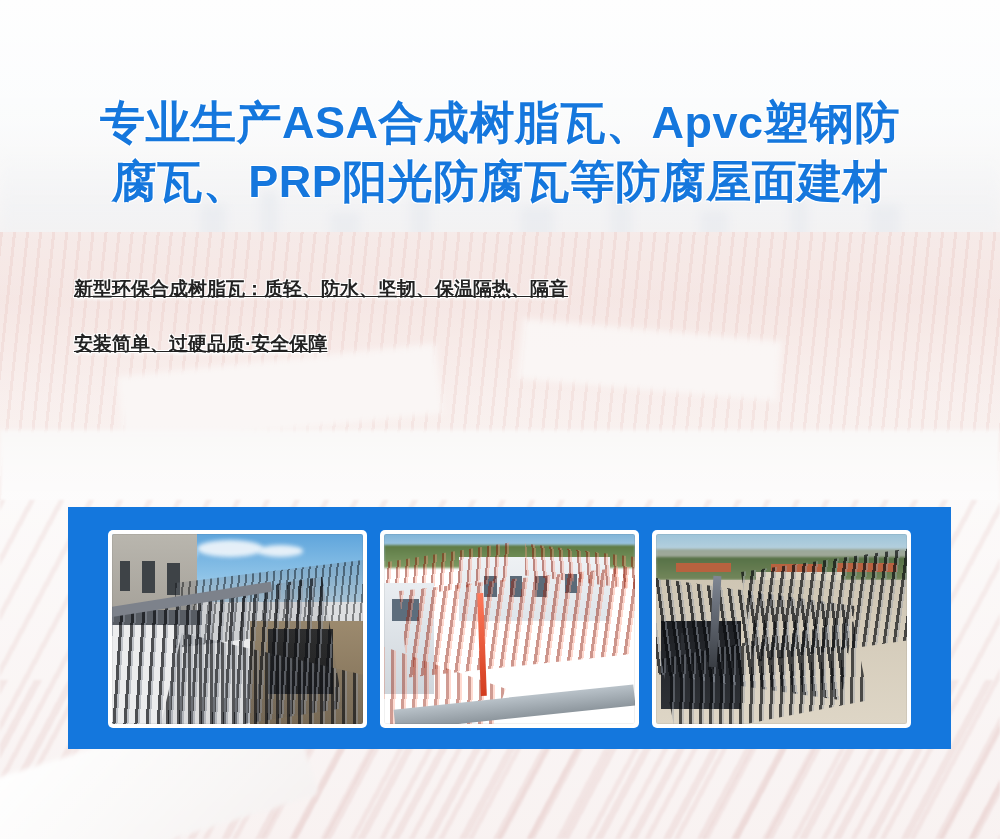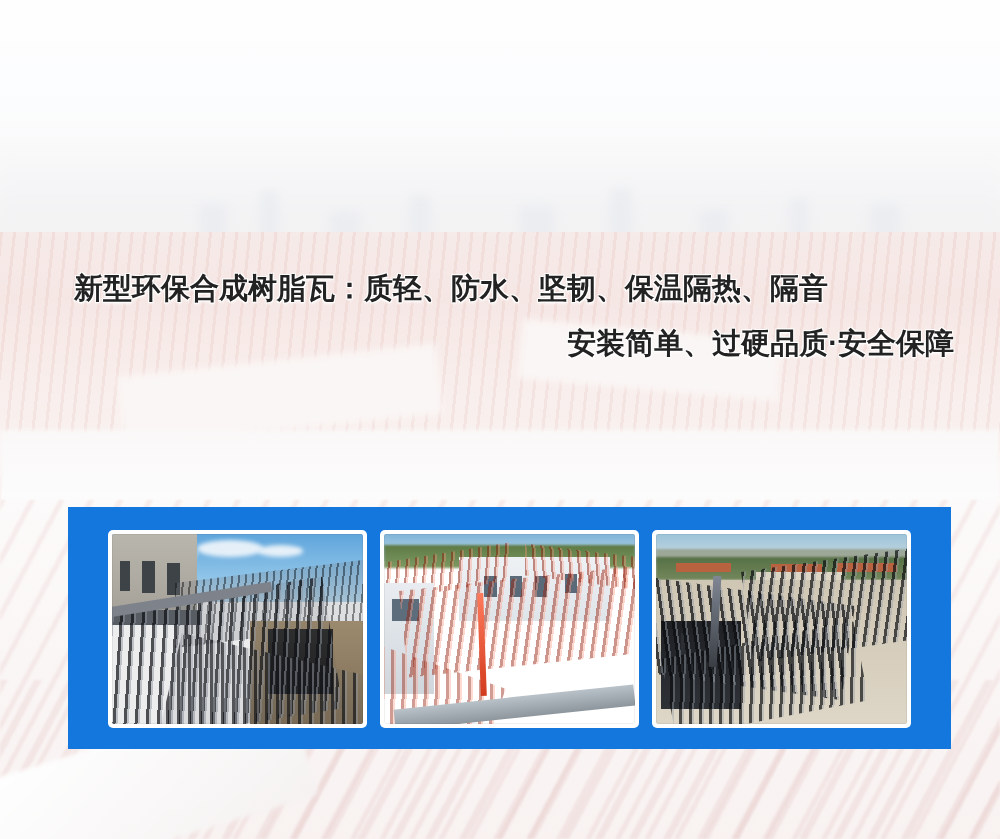--- a/index.html
+++ b/index.html
@@ -118,34 +118,35 @@
       -1px -1px 0 rgba(255,255,255,.9);
     white-space:nowrap;
   }
   .headline .hl{display:block;}
 
   
   .features{
     position:absolute;left:74px;top:274px;width:880px;
   }
   .feat{
-    font-size:29px;
+    font-size:19px;
     line-height:29px;
     font-weight:bold;
     color:#222222;
     margin-bottom:26px;
     white-space:nowrap;
     text-shadow:
        1px 1px 0 rgba(255,255,255,.95),
       -1px 1px 0 rgba(255,255,255,.95),
        1px -1px 0 rgba(255,255,255,.95),
       -1px -1px 0 rgba(255,255,255,.95),
        0 2px 3px rgba(255,255,255,.85);
-  }
-  .feat.last{margin-bottom:0;text-align:right;}
+    text-decoration: underline;
+  }
+  .feat.last{margin-bottom:0;}
 
   
   .gallery{
     position:absolute;
     left:68px;top:507px;
     width:883px;height:242px;
     background:#1477DD;
   }
   .gallery-inner{
     position:absolute;left:40px;top:23px;
@@ -288,20 +289,24 @@
     <div class="bg-white-wall"></div>
 
     <div class="bg-lower"></div>
     <div class="bg-lower-stripes"></div>
     <div class="bg-lower-stripes2"></div>
     <div class="bg-eave"></div>
 
     <div class="bg-haze"></div>
   </div>
 
+  <div class="headline">
+    <span class="hl">专业生产ASA合成树脂瓦、Apvc塑钢防</span>
+    <span class="hl">腐瓦、PRP阳光防腐瓦等防腐屋面建材</span>
+  </div>
 
   <div class="features">
     <div class="feat">新型环保合成树脂瓦：质轻、防水、坚韧、保温隔热、隔音</div>
     <div class="feat last">安装简单、过硬品质·安全保障</div>
   </div>
 
   <div class="gallery">
     <div class="gallery-inner">
 
       <div class="photo p1">

